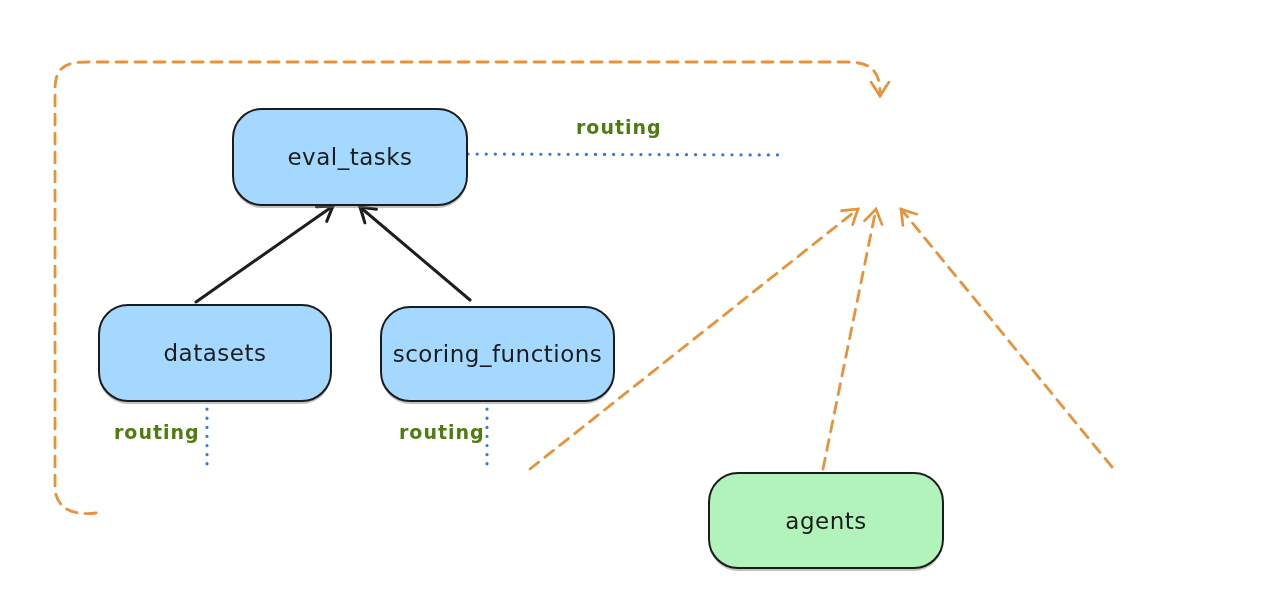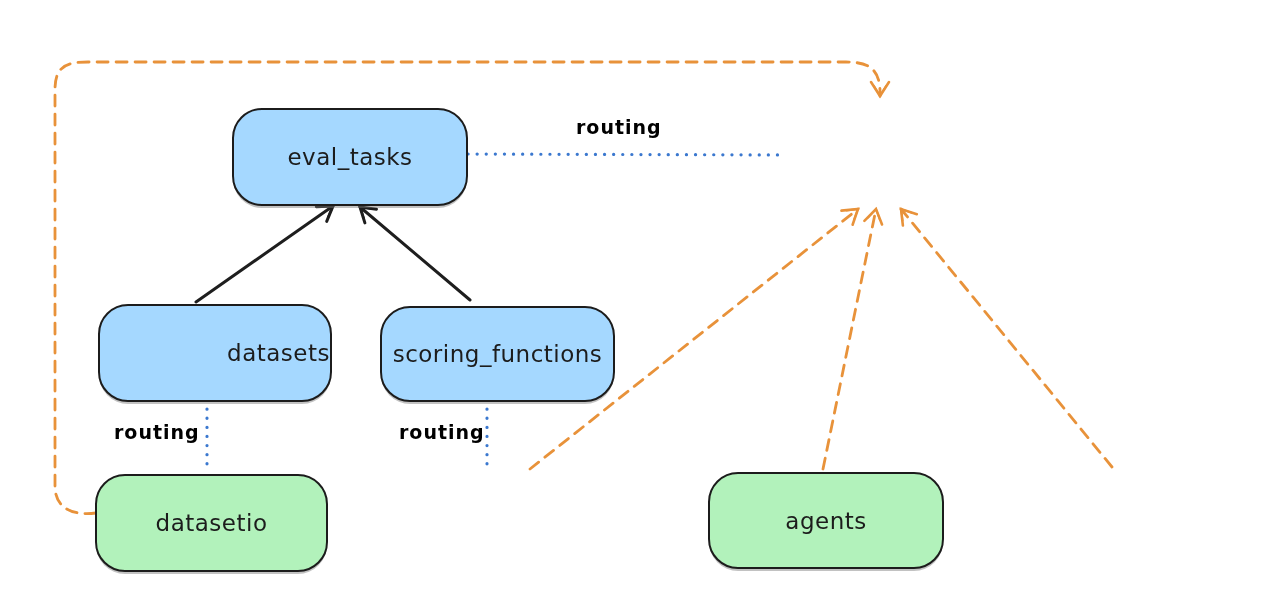--- a/index.html
+++ b/index.html
@@ -32,31 +32,31 @@
     color: #1c1c1c;
     letter-spacing: 0.5px;
     box-shadow: 0 3px 0 -1px rgba(120,120,120,0.45);
     cursor: pointer;
   }
   .node-blue  { background: #a5d8ff; }
   .node-green { background: #b2f2bb; }
 
   .edge-label {
     position: absolute;
-    color: #000000;
+    color: #4d7c0f;
     font-size: 19px;
     font-weight: 600;
     letter-spacing: 1px;
     text-align: center;
   }
 
   
   #n-eval-tasks        { left: 232px;  top: 108px; width: 232px; height: 94px; }
   #n-eval              { left: 788px;  top: 105px; width: 224px; height: 95px; }
-  #n-datasets          { left: 98px;   top: 304px; width: 230px; height: 94px; justify-content: flex-end; }
+  #n-datasets          { left: 98px;   top: 304px; width: 230px; height: 94px; }
   #n-scoring-functions { left: 380px;  top: 306px; width: 231px; height: 92px; justify-content: center; }
   #n-datasetio         { left: 95px;   top: 474px; width: 229px; height: 94px; }
   #n-scoring           { left: 385px;  top: 472px; width: 233px; height: 94px; }
   #n-agents            { left: 708px;  top: 472px; width: 232px; height: 93px; }
   #n-inference         { left: 1022px; top: 470px; width: 235px; height: 93px; }
 
   
   #lbl-routing-top  { left: 576px; top: 116px; width: 84px; }
   #lbl-routing-left { left: 114px; top: 421px; width: 82px; }
   #lbl-routing-mid  { left: 399px; top: 421px; width: 82px; }
@@ -115,23 +115,20 @@
 
 
   <div class="node node-blue" id="n-datasets">
     <span>datasets</span>
   </div>
 
   <div class="node node-blue" id="n-scoring-functions">
     <span>scoring_functions</span>
   </div>
 
-  <div class="node node-green" id="n-datasetio">
-    <span>datasetio</span>
-  </div>
 
 
   <div class="node node-green" id="n-agents">
     <span>agents</span>
   </div>
 
 
   <div class="edge-label" id="lbl-routing-top">routing</div>
 
   <div class="edge-label" id="lbl-routing-left">routing</div>

